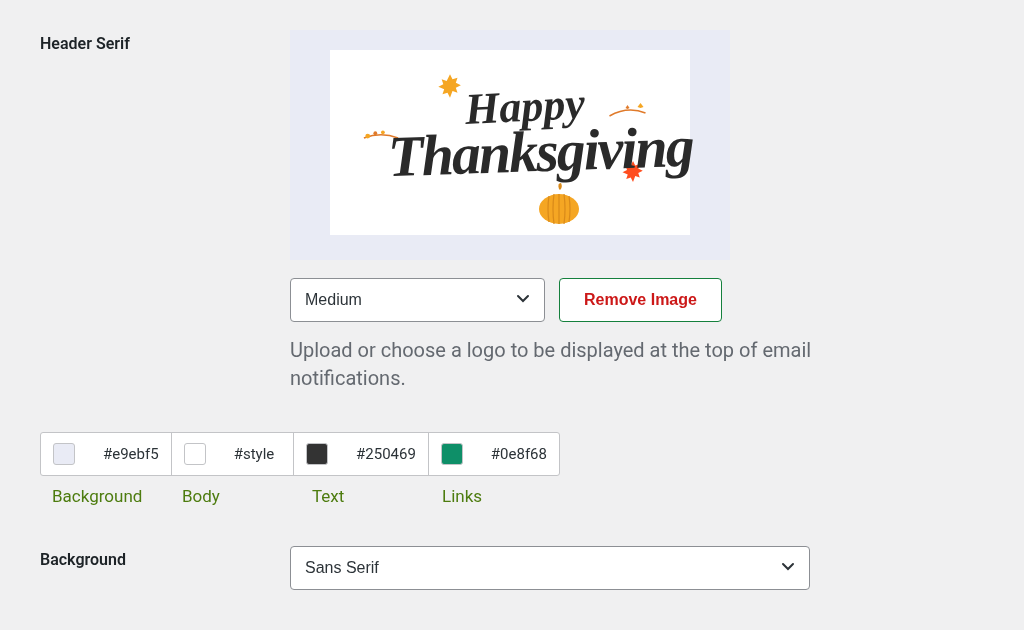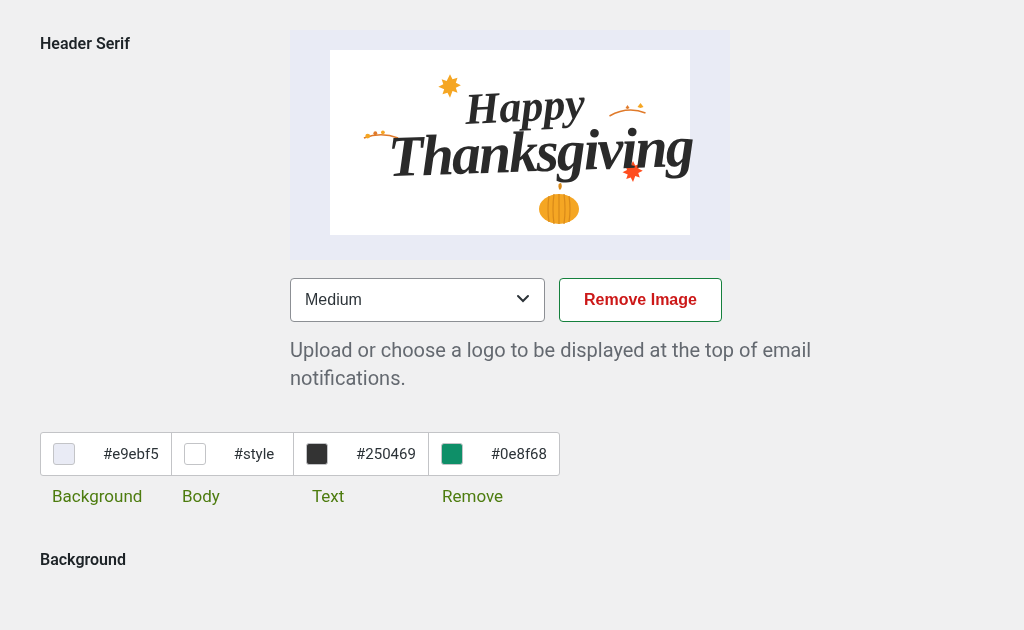--- a/index.html
+++ b/index.html
@@ -228,22 +228,30 @@
       </div>
       <div class="color-cell">
         <span class="swatch" style="background:#0e8f68;"></span>
         <span class="color-hex">#0e8f68</span>
       </div>
     </div>
     <div class="color-labels">
       <span>Background</span>
       <span>Body</span>
       <span>Text</span>
-      <span>Remove</span>
+      <span>Links</span>
     </div>
   </div>
 </div>
 
 <div class="form-row">
   <div class="form-label">Background</div>
   <div class="form-content">
+    <div class="select-wrap wide" style="margin-bottom:14px;">
+      <input class="select" readonly="" value="Sans Serif" style="">
+      <span class="chevron">
+        <svg width="16" height="16" viewBox="0 0 16 16">
+            <path d="M3 6 L8 11 L13 6" stroke="currentColor" stroke-width="2" fill="none" stroke-linecap="round"></path>
+          </svg>
+      </span>
+    </div>
   </div>
 </div>
 
 </body></html>

